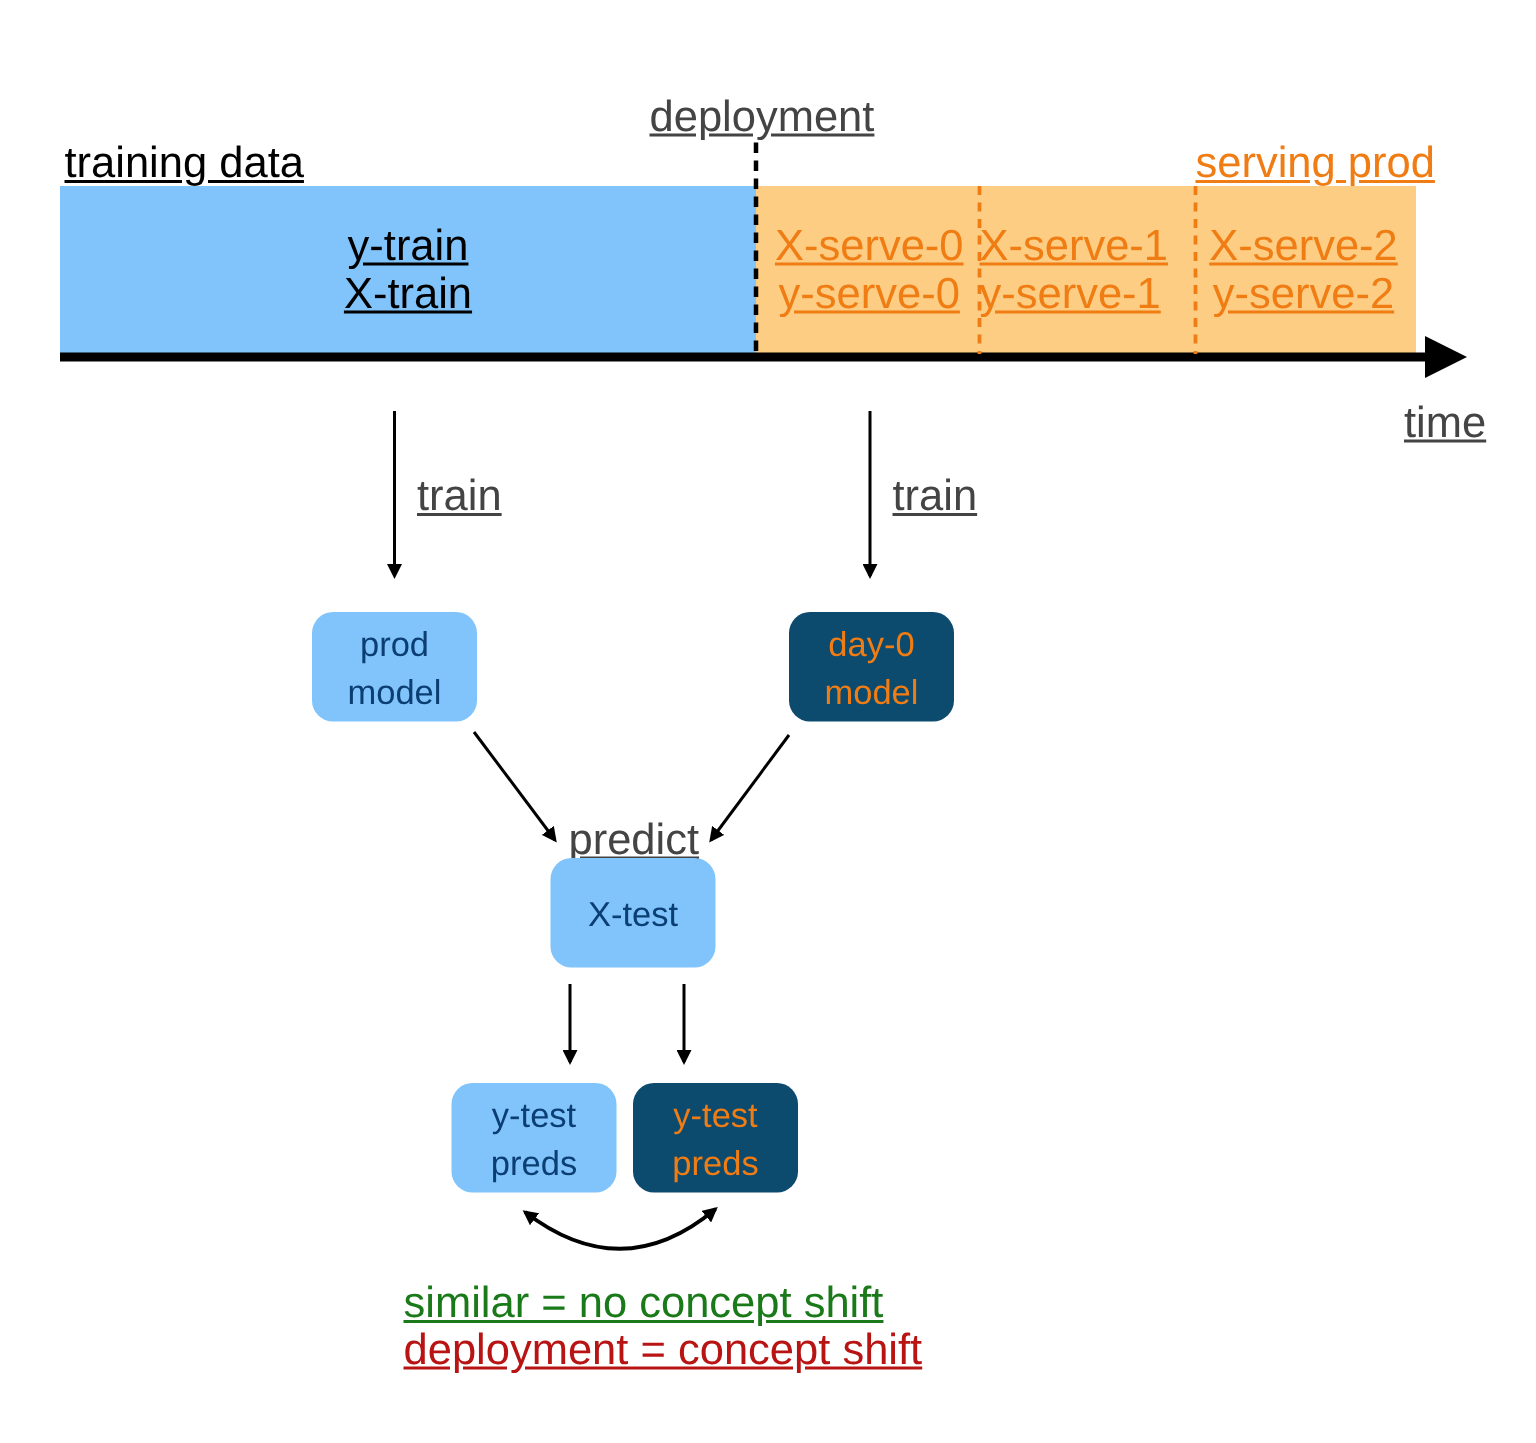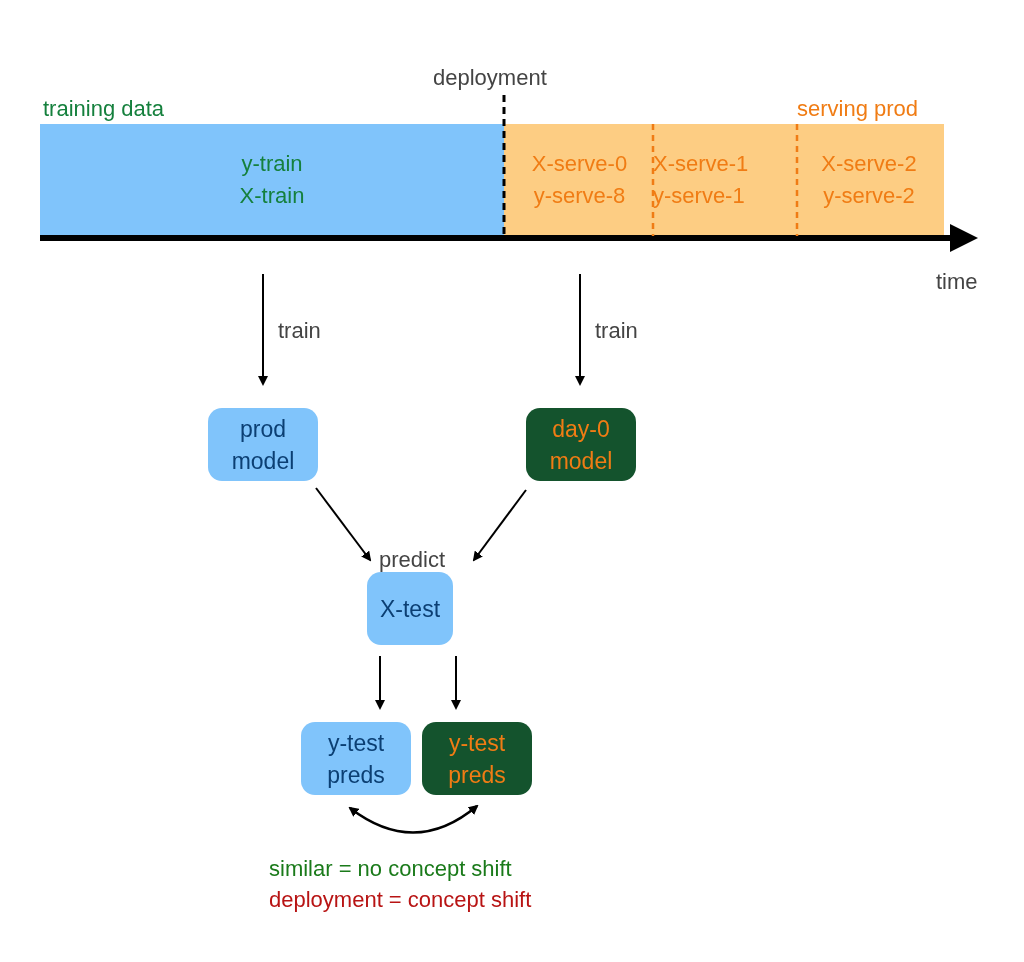--- a/index.html
+++ b/index.html
@@ -1,24 +1,24 @@
 <!DOCTYPE html>
 <html><head>
 <meta charset="utf-8">
 <style>
   html,body{margin:0;padding:0;background:#fff;}
   body{width:1024px;height:962px;position:relative;overflow:hidden;font-family:"Liberation Sans",sans-serif;}
   .abs{position:absolute;}
-  .txt{font-size:22px;line-height:32px;white-space:nowrap;}
-  .blue-text{color:#15803d;}
+  .txt{font-size:29px;line-height:32px;white-space:nowrap;text-decoration:underline;}
+  .blue-text{color:#000000;}
   .orange-text{color:#f07c14;}
   .gray-text{color:#444;}
   .box{position:absolute;border-radius:14px;display:flex;flex-direction:column;align-items:center;justify-content:center;font-size:23px;line-height:32px;text-align:center;}
   .blue-box{background:#80c4fb;color:#0b3f73;}
-  .orange-box{background:#14532d;color:#f07c14;}
+  .orange-box{background:#0c4a6e;color:#f07c14;}
   svg{position:absolute;left:0;top:0;}
 </style>
 </head>
 <body>
 
 <div class="abs" style="left:40px;top:124px;width:464px;height:112px;background:#80c4fb;"></div>
 
 <div class="abs" style="left:504px;top:124px;width:440px;height:112px;background:#fdcd83;"></div>
 
 <svg width="1024" height="962">
@@ -58,21 +58,21 @@
 <div class="abs txt orange-text" style="left:797px;top:93px;">serving prod</div>
 <div class="abs txt gray-text" style="left:936px;top:266px;">time</div>
 
 <div class="abs txt blue-text" style="left:40px;top:148px;width:464px;text-align:center;">
   <div>y-train</div>
   <div>X-train</div>
 </div>
 
 <div class="abs txt orange-text" style="left:506px;top:148px;width:147px;text-align:center;">
   <div>X-serve-0</div>
-  <div>y-serve-8</div>
+  <div>y-serve-0</div>
 </div>
 <div class="abs txt orange-text" style="left:653px;top:148px;width:144px;text-align:left;">
   <div>X-serve-1</div>
   <div>y-serve-1</div>
 </div>
 <div class="abs txt orange-text" style="left:797px;top:148px;width:144px;text-align:center;">
   <div>X-serve-2</div>
   <div>y-serve-2</div>
 </div>
 
@@ -83,21 +83,21 @@
   <div>prod</div>
   <div>model</div>
 </div>
 <div class="box orange-box" style="left:526px;top:408px;width:110px;height:73px;">
   <div>day-0</div>
   <div>model</div>
 </div>
 
 <div class="abs txt gray-text" style="left:379px;top:501px;margin-top:43px;">predict</div>
 
-<div class="box blue-box" style="left:367px;top:572px;width:86px;height:73px;">
+<div class="box blue-box" style="left:367px;top:572px;width:110px;height:73px;">
   <div>X-test</div>
 </div>
 
 <div class="box blue-box" style="left:301px;top:722px;width:110px;height:73px;">
   <div>y-test</div>
   <div>preds</div>
 </div>
 <div class="box orange-box" style="left:422px;top:722px;width:110px;height:73px;">
   <div>y-test</div>
   <div>preds</div>

